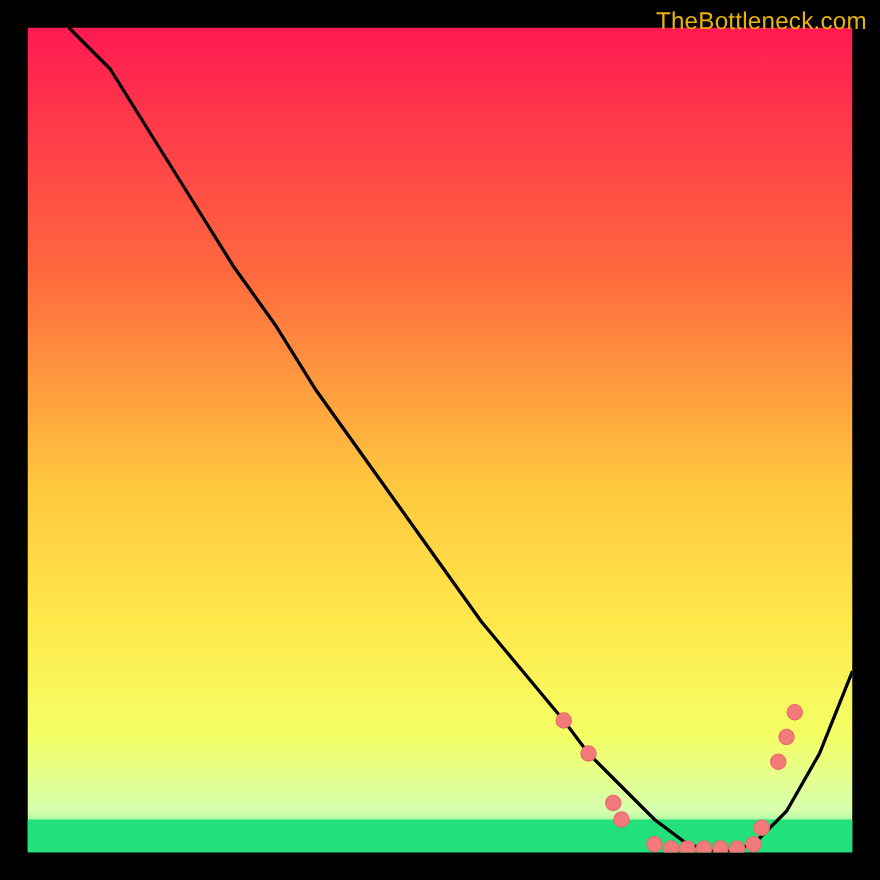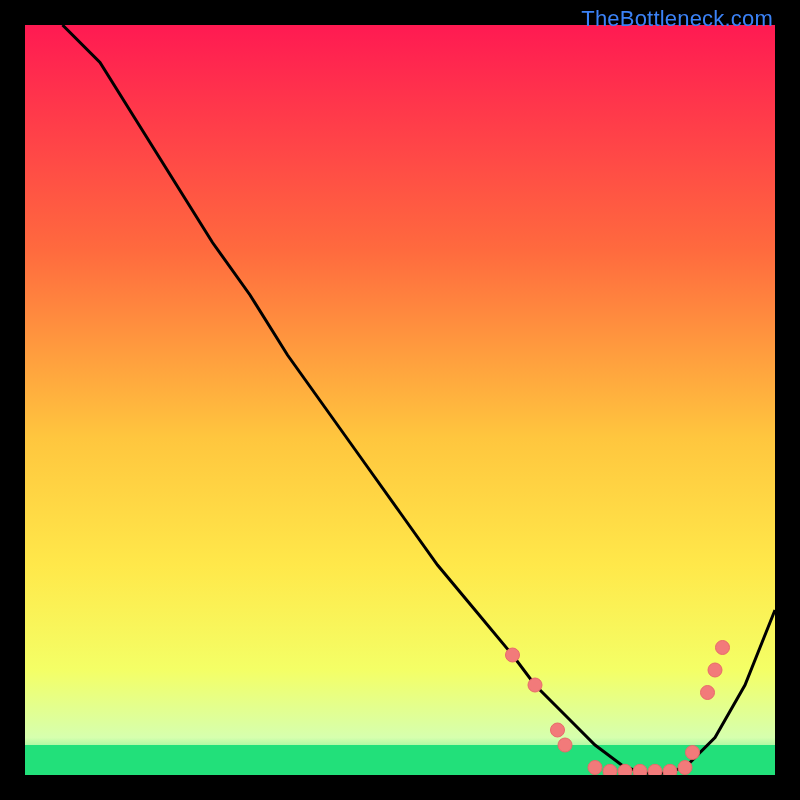--- a/index.html
+++ b/index.html
@@ -13,22 +13,22 @@
   }
   .frame {
     position: relative;
     width: 800px;
     height: 800px;
     background: #000;
   }
   .watermark {
     position: absolute;
     top: 6px;
-    right: 27px;
-    color: #3b82f6;
+    right: 12px;
+    color: #eab308;
     font-size: 22px;
     font-weight: 500;
     letter-spacing: 0.2px;
     z-index: 10;
   }
   .plot {
     position: absolute;
     left: 25px;
     top: 25px;
     width: 750px;

